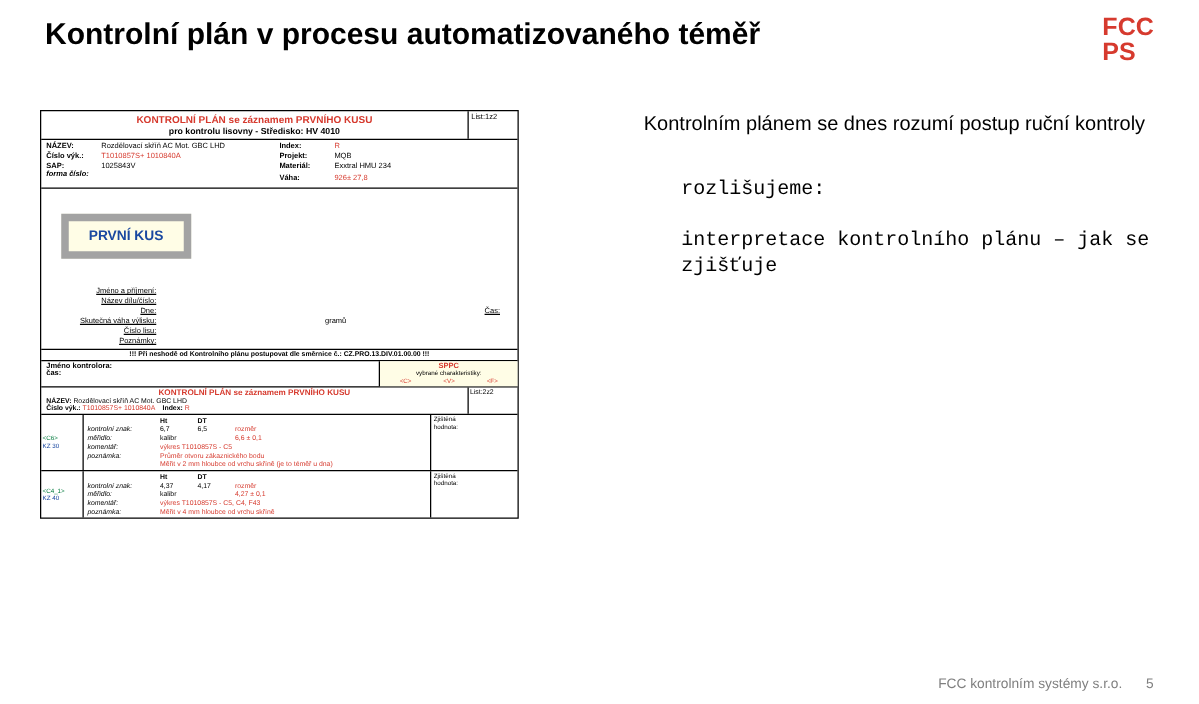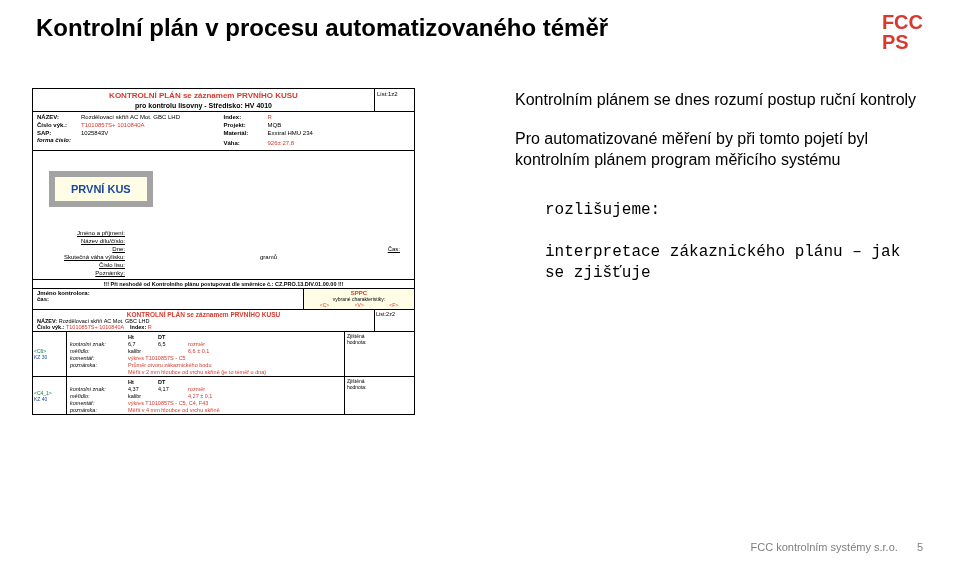--- a/index.html
+++ b/index.html
@@ -342,24 +342,23 @@
     <div class="res">
       <div>Zjištěná</div>
       <div>hodnota:</div>
     </div>
   </div>
 
 </div>
 
 <div class="right-text">
   <p>Kontrolním plánem se dnes rozumí postup ruční kontroly</p>
-  <p>Pro automatizované měření by při tomto pojetí byl kontrolním plánem program měřicího systému</p>
   <p class="indent" style="margin-top:30px;font-family:Liberation Mono, monospace;">
     <span>rozlišujeme:</span><br>
     <br>
-    <span>interpretace zákaznického plánu – jak se zjišťuje</span>
+    <span>interpretace kontrolního plánu – jak se zjišťuje</span>
   </p>
 </div>
 
 <div class="footer">
   <span>FCC kontrolním systémy s.r.o.</span>
   <span class="num">5</span>
 </div>
 
 </body></html>

